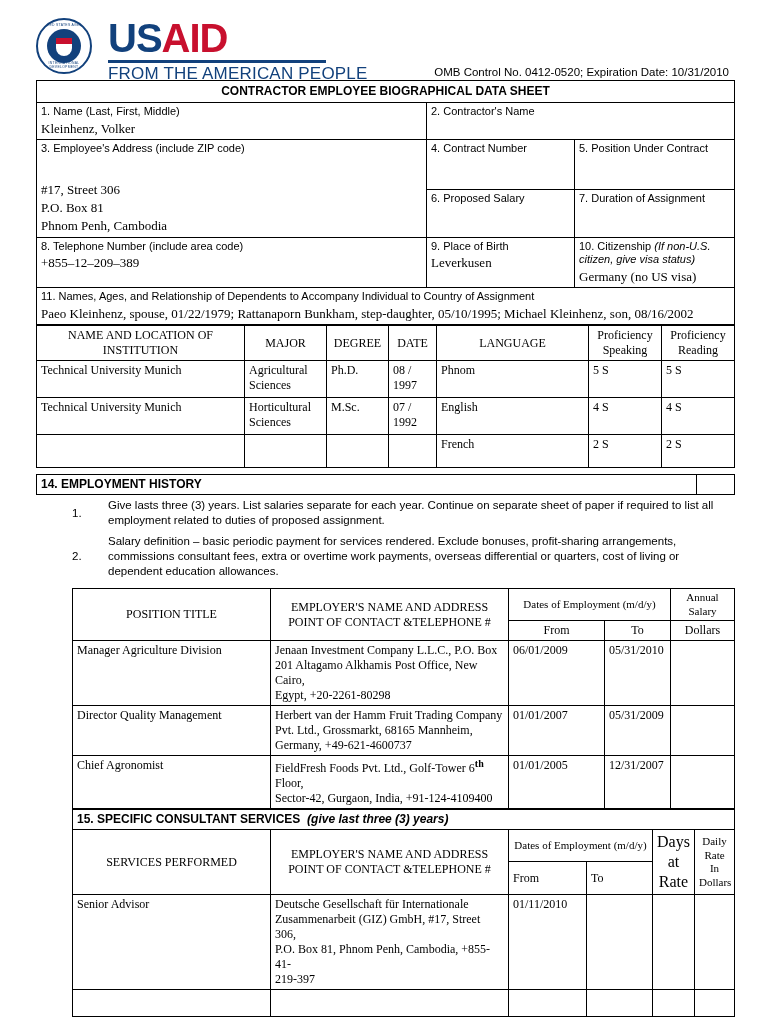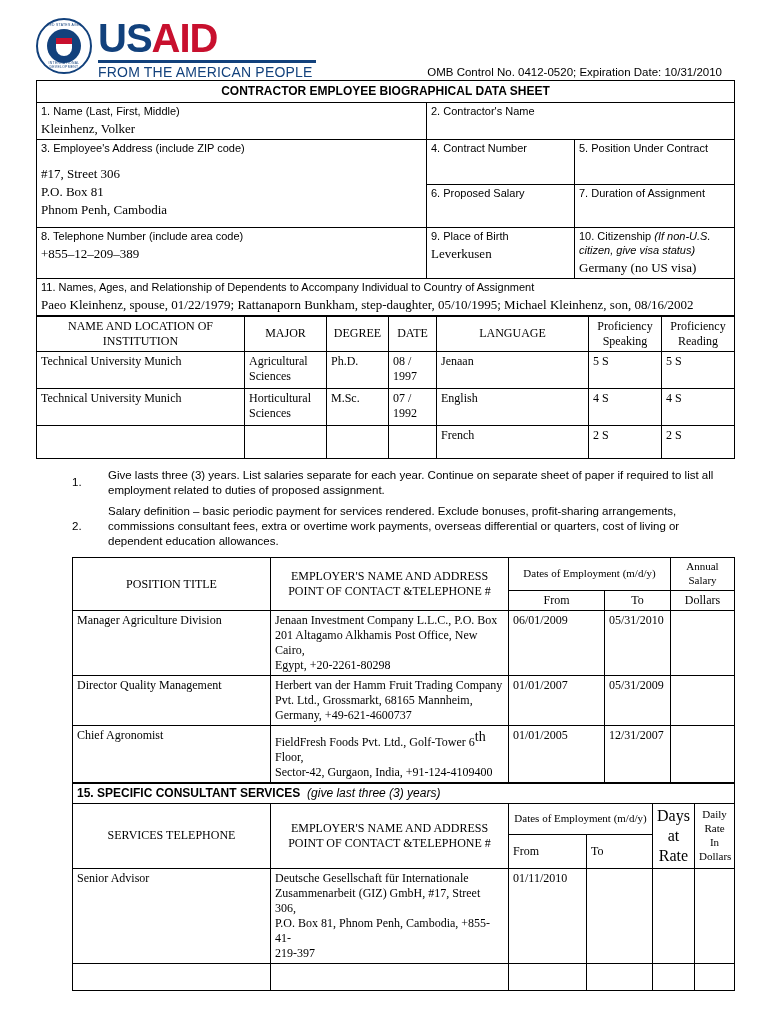--- a/index.html
+++ b/index.html
@@ -23,21 +23,21 @@
   }
 
   
   .header {
     position: relative;
     height: 62px;
   }
   .logo-wrap {
     display: flex;
     align-items: flex-start;
-    gap: 6px;
+    gap: 16px;
   }
   .seal {
     width: 52px;
     height: 52px;
     border-radius: 50%;
     background: #ffffff;
     border: 2px solid #12417c;
     position: relative;
     flex: none;
     overflow: hidden;
@@ -92,27 +92,27 @@
   }
   .usaid-word .aid { color: #c8102e; }
   .usaid-rule {
     height: 3px;
     background: #12417c;
     margin: 2px 0 2px 0;
     width: 218px;
   }
   .usaid-tag {
     font-family: "Liberation Sans", sans-serif;
-    font-size: 14px;
+    font-size: 17px;
     color: #12417c;
     letter-spacing: 0.2px;
   }
   .omb {
     position: absolute;
-    right: 12px;
+    right: 5px;
     bottom: 2px;
     font-size: 11.5px;
     font-family: "Liberation Sans", sans-serif;
   }
 
   
   table.form {
     border-collapse: collapse;
     width: 698px;
     table-layout: fixed;
@@ -153,21 +153,21 @@
     font-size: 12px;
     vertical-align: middle !important;
   }
   .spacer { height: 6px; }
   .empl-note {
     font-size: 11.5px;
     font-family: "Liberation Sans", sans-serif;
     line-height: 1.3;
   }
   .empl-note-row td { border: none !important; padding: 3px 0 3px 0; }
-  sup { font-size: 14px; vertical-align: super; }
+  sup { font-size: 10px; vertical-align: super; font-weight: bold; }
 </style>
 </head>
 <body>
 
 <div class="page">
 
   <div class="header">
     <div class="logo-wrap">
       <div class="seal">
         <div class="seal-text-top">UNITED STATES AGENCY</div>
@@ -200,21 +200,21 @@
         <div class="val">Kleinhenz, Volker</div>
       </td>
       <td colspan="2">
         <div class="lbl">2.    Contractor's Name</div>
         <div class="val"></div>
       </td>
     </tr>
     <tr>
       <td rowspan="2" style="height:80px">
         <div class="lbl">3.  Employee's Address (include ZIP code)</div>
-        <div class="val" style="margin-top:8px">#17, Street 306</div>
+        <div class="val" style="margin-top:24px">#17, Street 306</div>
         <div class="val">P.O. Box 81</div>
         <div class="val">Phnom Penh, Cambodia</div>
       </td>
       <td style="height:40px">
         <div class="lbl">4.   Contract Number</div>
         <div class="val"></div>
       </td>
       <td style="height:40px">
         <div class="lbl">5.   Position Under Contract</div>
         <div class="val"></div>
@@ -283,21 +283,21 @@
       <td class="val" style="height:32px">Technical University Munich</td>
       <td class="val">
         <div>Agricultural</div>
         <div>Sciences</div>
       </td>
       <td class="val">Ph.D.</td>
       <td class="val">
         <div>08 /</div>
         <div>1997</div>
       </td>
-      <td class="val">Jenaan</td>
+      <td class="val">Phnom</td>
       <td class="val">5 S</td>
       <td class="val">5 S</td>
     </tr>
     <tr>
       <td class="val" style="height:32px">Technical University Munich</td>
       <td class="val">
         <div>Horticultural</div>
         <div>Sciences</div>
       </td>
       <td class="val">M.Sc.</td>
@@ -316,20 +316,32 @@
       <td class="val"></td>
       <td class="val">French</td>
       <td class="val">2 S</td>
       <td class="val">2 S</td>
     </tr>
   </tbody>
     </table>
 
   <div class="spacer"></div>
 
+  <table class="form">
+    <colgroup>
+        <col style="width:660px">
+        <col style="width:38px">
+      </colgroup>
+    <tbody>
+        <tr class="sec-head">
+      <td>14.  EMPLOYMENT HISTORY</td>
+      <td></td>
+    </tr>
+  </tbody>
+    </table>
 
   <table style="width:698px;border-collapse:collapse;table-layout:fixed">
     <colgroup>
         <col style="width:36px">
         <col style="width:36px">
         <col style="width:626px">
       </colgroup>
     <tbody>
         <tr class="empl-note-row">
       <td></td>
@@ -410,25 +422,25 @@
         <col style="width:238px">
         <col style="width:78px">
         <col style="width:66px">
         <col style="width:42px">
         <col style="width:40px">
     </colgroup>
     <tbody>
         <tr class="sec-head">
       <td colspan="6">
         <span>15.  SPECIFIC CONSULTANT SERVICES</span>
-        <span style="font-weight:normal" class="ital">&nbsp;</span><span style="font-weight:normal" class="ital">(give last three (3) years)</span>
-      </td>
-    </tr>
-    <tr>
-      <td rowspan="2" class="colhdr" style="vertical-align:middle">SERVICES TELEPHONE</td>
+        <span style="font-weight:normal" class="ital">&nbsp;</span><span style="font-weight:bold" class="ital">(give last three (3) years)</span>
+      </td>
+    </tr>
+    <tr>
+      <td rowspan="2" class="colhdr" style="vertical-align:middle">SERVICES PERFORMED</td>
       <td rowspan="2" class="colhdr" style="vertical-align:middle">
         <div>EMPLOYER'S NAME AND ADDRESS</div>
         <div>POINT OF CONTACT &amp;TELEPHONE #</div>
       </td>
       <td colspan="2" class="colhdr" style="font-size:11px">Dates of Employment (m/d/y)</td>
       <td rowspan="2" class="colhdr" style="vertical-align:middle;font-size:16px">
         <div>Days at</div>
         <div>Rate</div>
       </td>
       <td rowspan="2" class="colhdr" style="vertical-align:middle;font-size:11px">

